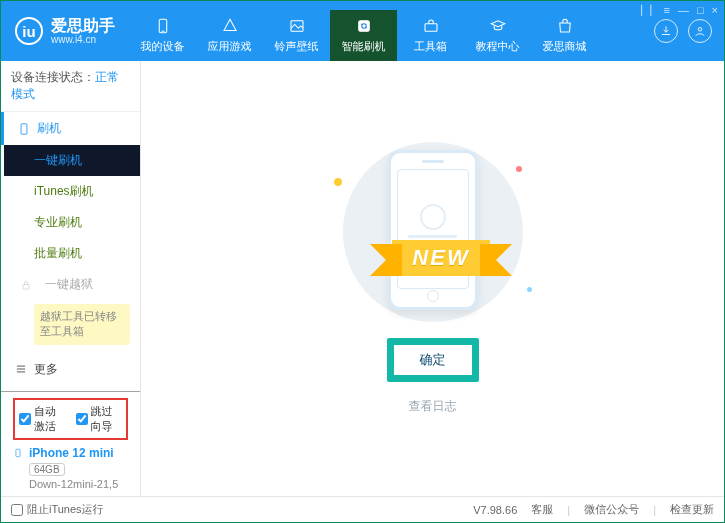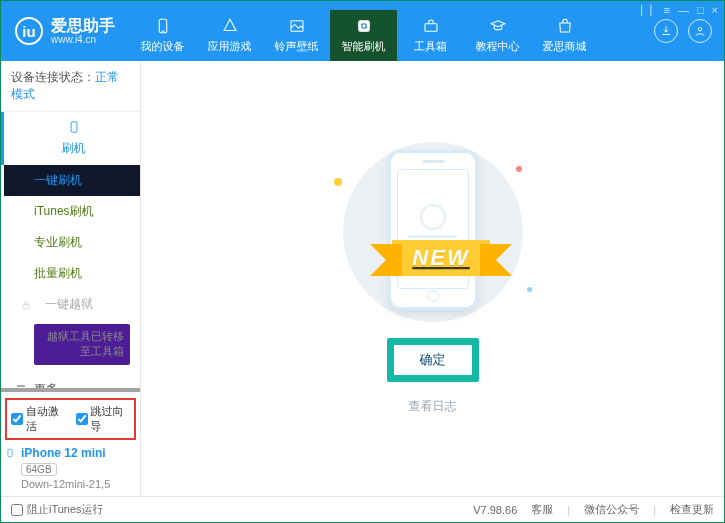--- a/index.html
+++ b/index.html
@@ -26,48 +26,48 @@
 
 .body { flex: 1; display: flex; min-height: 0; }
 
 
 .sidebar { width: 140px; border-right: 1px solid #e5e5e5; display: flex; flex-direction: column; font-size: 12px; overflow: hidden; }
 .conn-status { padding: 8px 10px; border-bottom: 1px solid #eee; color: #555; }
 .conn-status .mode { color: #2196f3; }
 .side-scroll { flex: 1; overflow-y: auto; }
 .side-group { border-left: 3px solid transparent; }
 .side-head { display: flex; align-items: center; gap: 6px; padding: 8px 10px; color: #444; cursor: pointer; }
-.side-head.active-head { border-left: 3px solid #2196f3; color: #2196f3; margin-left: -3px; padding-left: 13px; flex-direction: column; }
+.side-head.active-head { border-left: 3px solid #2196f3; color: #2196f3; margin-left: -3px; padding-left: 13px; }
 .side-head svg { width: 14px; height: 14px; stroke: currentColor; fill: none; stroke-width: 1.5; }
 .side-sub { padding: 7px 10px 7px 30px; color: #4d7c0f; cursor: pointer; }
 .side-sub.selected { background: #0f172a; color: #2196f3; }
 .side-sub.locked { color: #aaa; display: flex; align-items: center; gap: 13px; padding-left: 16px; }
 .side-sub.locked svg { width: 12px; height: 12px; stroke: #bbb; fill: none; }
-.side-note { margin: 4px 10px 8px 30px; background: #4c1d95; color: #888; font-size: 11px; padding: 5px 6px; line-height: 1.4; border-radius: 2px; text-align: right; }
-.side-bottom { border-top: 4px solid #a3a3a3; padding: 6px 4px; }
+.side-note { margin: 4px 10px 8px 30px; background: #fef9c3; color: #888; font-size: 11px; padding: 5px 6px; line-height: 1.4; border-radius: 2px; }
+.side-bottom { border-top: 1px solid #a3a3a3; padding: 6px 12px; }
 .chk-row { display: flex; gap: 10px; border: 2px solid #e53935; padding: 4px 4px; margin-bottom: 6px; font-size: 11px; }
 .chk-row label { display: flex; align-items: center; gap: 3px; color: #333; }
 .chk-row input { accent-color: #2196f3; width: 12px; height: 12px; }
 .device { display: flex; align-items: center; gap: 6px; color: #2196f3; font-weight: bold; font-size: 12px; }
 .device svg { width: 10px; height: 14px; stroke: #2196f3; fill: none; stroke-width: 1.6; }
 .storage-pill { display: inline-block; border: 1px solid #ccc; border-radius: 3px; font-size: 10px; padding: 0 4px; color: #777; margin: 3px 0 2px 16px; }
 .device-sub { font-size: 11px; color: #888; margin-left: 16px; }
 
 
 .main { flex: 1; display: flex; flex-direction: column; align-items: center; justify-content: center; gap: 16px; position: relative; }
 .illus { width: 210px; height: 180px; position: relative; }
 .bg-circle { position: absolute; width: 180px; height: 180px; border-radius: 50%; background: #eaf0f4; left: 15px; top: 0; }
 .phone { position: absolute; width: 90px; height: 160px; left: 60px; top: 8px; background: #fff; border: 3px solid #d9e9f5; border-radius: 12px; box-shadow: 0 4px 10px rgba(0,0,0,.08); }
 .phone::before { content: ""; position: absolute; left: 50%; top: 7px; width: 22px; height: 3px; background: #d9e9f5; border-radius: 2px; transform: translateX(-50%); }
 .phone-screen { position: absolute; left: 6px; right: 6px; top: 16px; bottom: 18px; border: 1.5px solid #d9e9f5; border-radius: 4px; display: flex; flex-direction: column; align-items: center; justify-content: center; gap: 5px; }
 .phone-screen .line { width: 58%; height: 3px; background: #e4eef6; border-radius: 2px; }
 .phone-screen .line.long { width: 70%; }
 .phone-screen .squig { width: 26px; height: 26px; border: 2px solid #e4eef6; border-radius: 50%; }
 .phone::after { content: ""; position: absolute; left: 50%; bottom: 5px; width: 10px; height: 10px; border: 1.5px solid #d9e9f5; border-radius: 50%; transform: translateX(-50%); }
-.ribbon { position: absolute; left: 17px; right: 0; top: 96px; height: 40px; display: flex; align-items: center; justify-content: center; text-decoration: underline; }
+.ribbon { position: absolute; left: 17px; right: 0; top: 96px; height: 40px; display: flex; align-items: center; justify-content: center; }
 .ribbon-body { position: relative; background: #ffcc33; color: #fff; font-weight: 900; font-size: 22px; letter-spacing: 2px; padding: 5px 20px; font-style: italic; text-shadow: 0 1px 0 #e0a800; }
 .ribbon-body::before, .ribbon-body::after { content: ""; position: absolute; top: 4px; width: 0; height: 0; border: 16px solid #ffb300; }
 .ribbon-body::before { left: -22px; border-left-color: transparent; }
 .ribbon-body::after { right: -22px; border-right-color: transparent; }
 .dot { position: absolute; border-radius: 50%; }
 .d1 { width: 8px; height: 8px; background: #ffcc33; left: 6px; top: 36px; }
 .d2 { width: 6px; height: 6px; background: #ff8080; right: 16px; top: 24px; }
 .d3 { width: 5px; height: 5px; background: #8fd3ff; right: 6px; bottom: 30px; }
 .congrats { font-size: 15px; color: #333; }
 .ok-btn { border: 7px solid #14b8a6; background: #fff; padding: 6px 26px; font-size: 13px; color: #0c4a6e; cursor: pointer; border-radius: 2px; }

